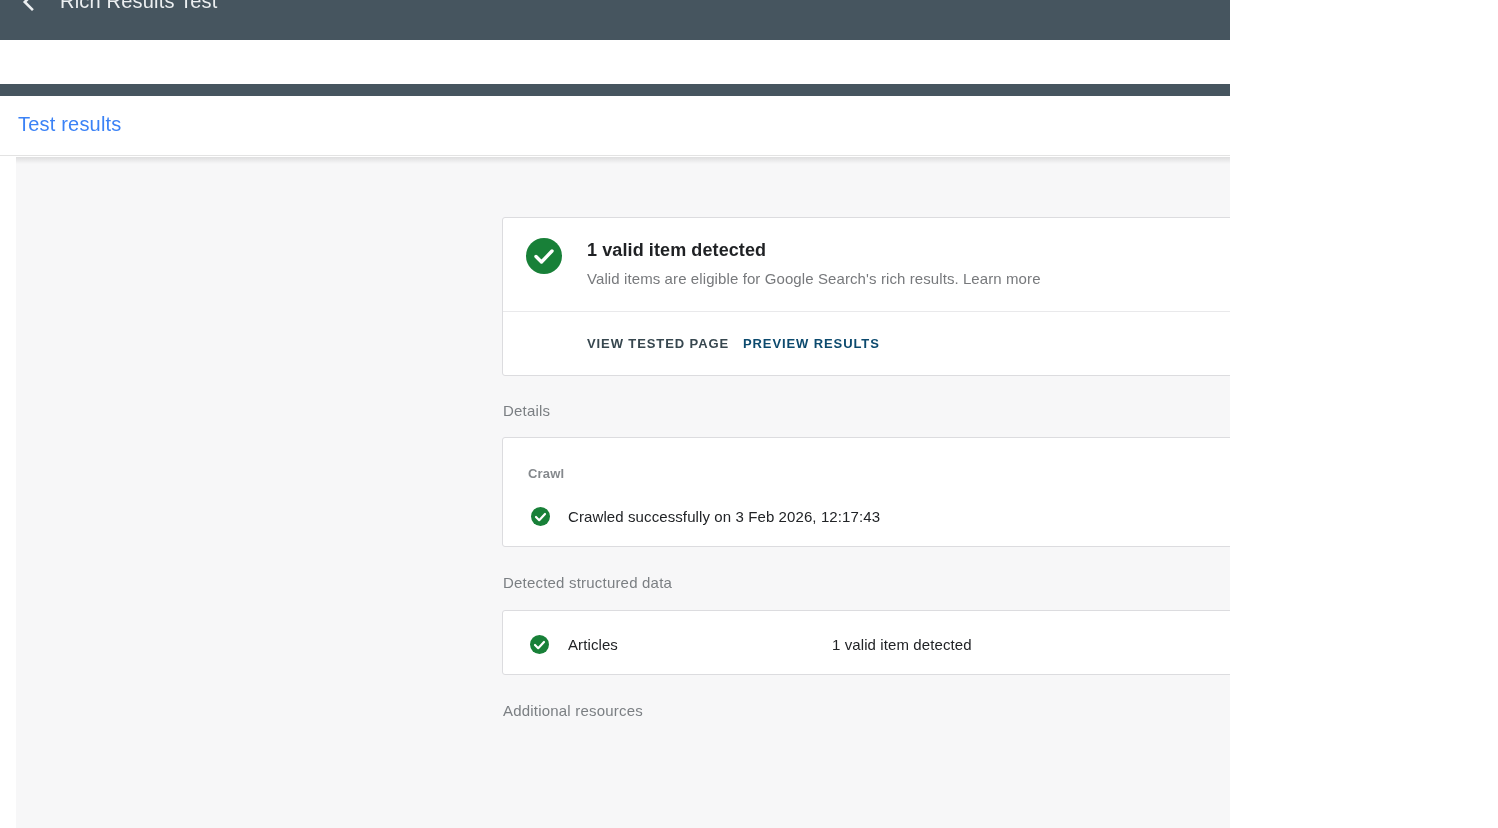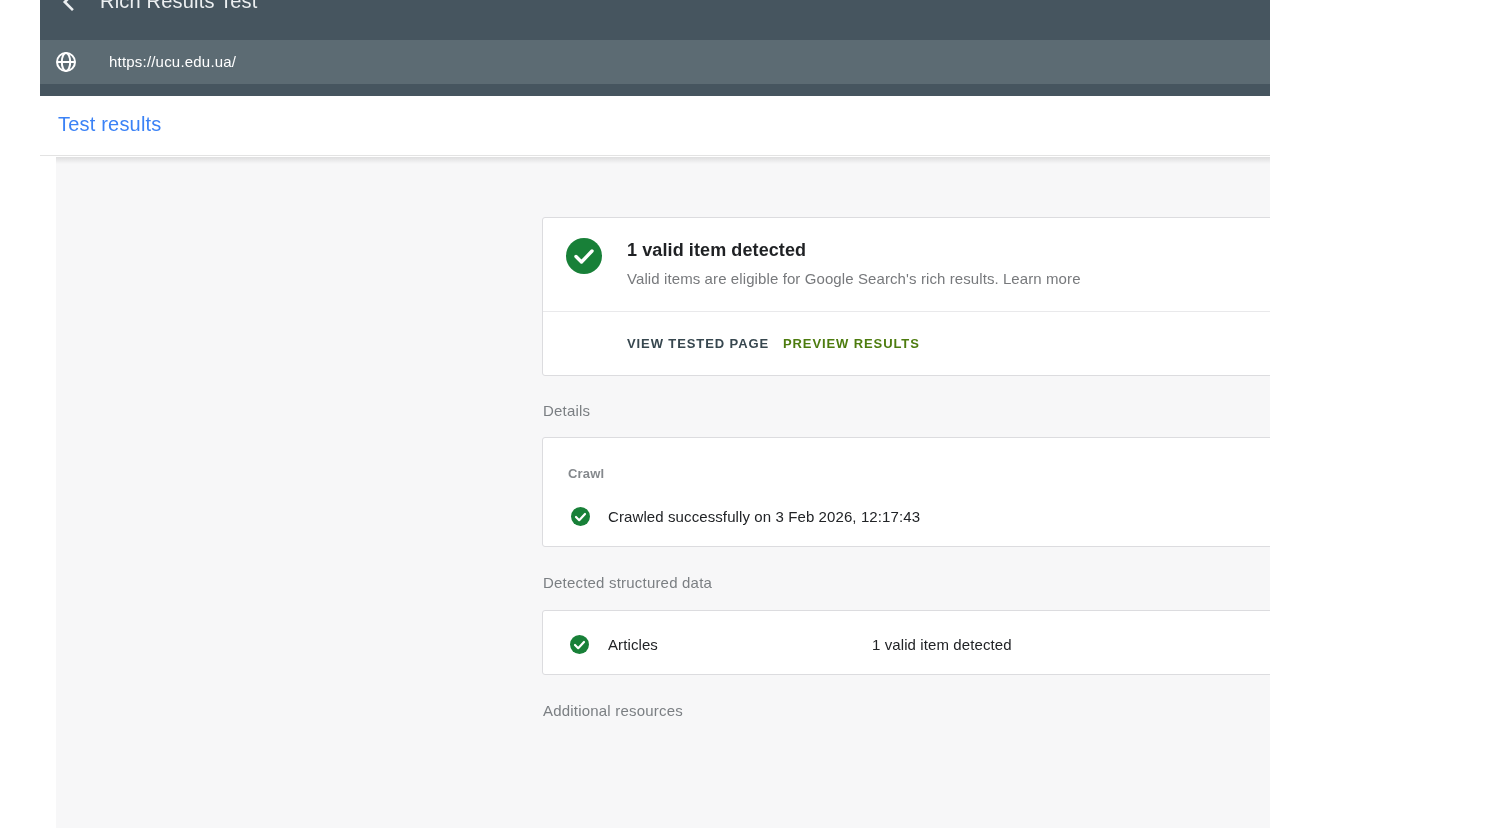--- a/index.html
+++ b/index.html
@@ -2,21 +2,21 @@
 <html><head>
 <meta charset="utf-8">
 <style>
   * { margin: 0; padding: 0; box-sizing: border-box; }
   html, body { width: 1498px; height: 828px; overflow: hidden; }
   body {
     font-family: "Liberation Sans", "DejaVu Sans", sans-serif;
     background: #ffffff;
     position: relative;
   }
-  #screen { position: absolute; inset: 0; width: 1230px; height: 828px; overflow: hidden; margin-left: 40px; }
+  #screen { position: absolute; inset: 0; width: 1230px; height: 828px; overflow: hidden; }
 
   
   .app-bar {
     position: absolute; left: 0; top: 0; width: 1498px; height: 40px;
     background: #46555f; overflow: hidden;
   }
   .back-btn {
     position: absolute; left: 16px; top: -12px; width: 28px; height: 28px; cursor: pointer;
   }
   .app-title {
@@ -92,21 +92,21 @@
     position: absolute; left: 0; top: 93px; width: 100%; height: 1px; background: #e9e9eb;
   }
   .text-btn {
     position: absolute; top: 118px;
     font-size: 13px; font-weight: bold; letter-spacing: .9px;
     color: #37474f; cursor: pointer; background: none; border: none;
     font-family: "Liberation Sans", "DejaVu Sans", sans-serif;
     text-align: center;
   }
   .btn-view { left: 84px; }
-  .btn-preview { left: 240px; color: #4d7c0f; cursor: default; }
+  .btn-preview { left: 240px; color: #0c4a6e; cursor: default; }
 
   
   .lbl-details { top: 245px; }
   .card-crawl { top: 280px; height: 110px; }
   .crawl-heading {
     position: absolute; left: 25px; top: 28px;
     font-size: 13px; font-weight: bold; color: #85898d; letter-spacing: .2px;
   }
   .small-check {
     position: absolute; width: 19px; height: 19px; border-radius: 50%; background: #188038;
@@ -154,30 +154,20 @@
 
   <div class="app-bar">
     <div class="back-btn">
       <svg width="28" height="28" viewBox="0 0 24 24">
         <polyline points="14.5,5 7.5,12 14.5,19" fill="none" stroke="#eceff1" stroke-width="2.2"></polyline>
       </svg>
     </div>
     <div class="app-title">Rich Results Test</div>
   </div>
 
-  <div class="url-bar">
-    <div class="globe-icon">
-      <svg width="24" height="24" viewBox="0 0 24 24">
-        <circle cx="12" cy="12" r="9" fill="none" stroke="#ffffff" stroke-width="2"></circle>
-        <line x1="3" y1="12" x2="21" y2="12" stroke="#ffffff" stroke-width="2"></line>
-        <ellipse cx="12" cy="12" rx="4.2" ry="9" fill="none" stroke="#ffffff" stroke-width="2"></ellipse>
-      </svg>
-    </div>
-    <div class="url-text">https://ucu.edu.ua/</div>
-  </div>
   <div class="under-strip"></div>
 
   <div class="page-header">
     <h1>Test results</h1>
   </div>
 
   <div class="content">
     <div class="content-shadow"></div>
 
     <div class="card card-summary">

